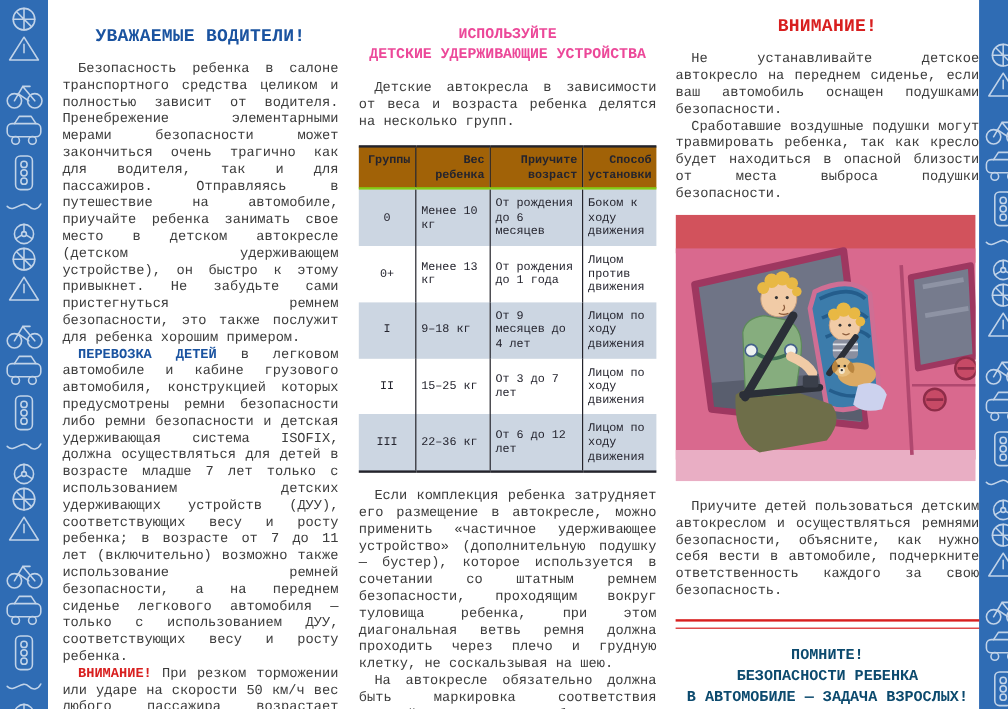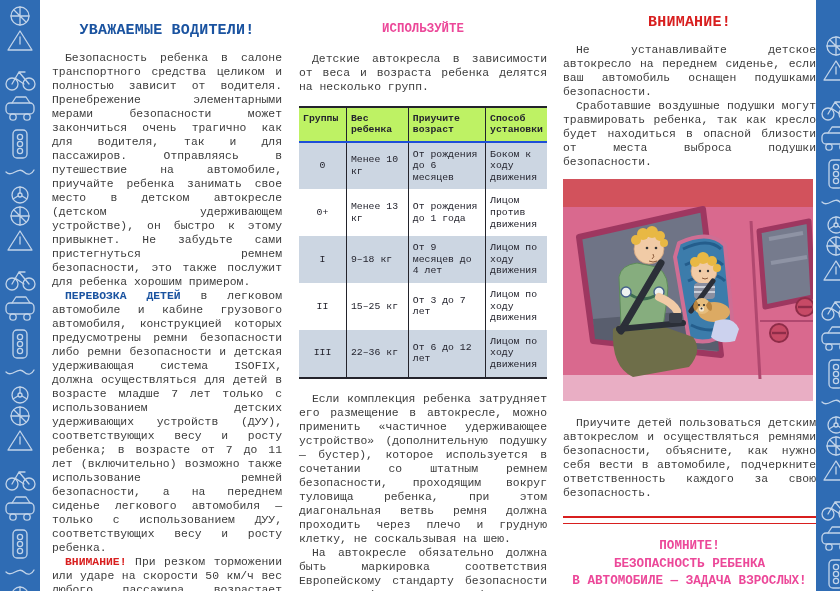--- a/index.html
+++ b/index.html
@@ -16,31 +16,31 @@
   .col-right{left:563px;top:14px;width:253px;}
   .title-blue{color:#1a53a0;font-size:15px;font-weight:bold;text-align:center;margin:0 0 12px 0;letter-spacing:.2px;}
   .title-red{color:#d81f1f;font-size:15px;font-weight:bold;text-align:center;margin:0 0 12px 0;letter-spacing:.2px;}
   .mid-title{color:#ec4899;font-size:12.4px;line-height:15.5px;font-weight:bold;text-align:center;margin:0 0 14px 0;}
   .body-text{font-size:11.4px;line-height:14px;color:#3c3c3c;text-align:justify;}
   .para{margin:0;text-indent:13px;}
   .lead-blue{color:#1a53a0;font-weight:bold;}
   .lead-red{color:#d81f1f;font-weight:bold;}
   
   table.groups{width:100%;border-collapse:collapse;font-size:9.8px;line-height:11.6px;color:#24242e;margin:0 0 13px 0;}
-  table.groups th{font-weight:bold;text-align:left;vertical-align:top;padding:5px 4px 5px 4px;
-       border-top:2px solid #23232b;border-bottom:2px solid #1d4ed8;background:#bef264;}
+  table.groups th{font-weight:bold;text-align:right;vertical-align:top;padding:5px 4px 5px 4px;
+       border-top:2px solid #23232b;border-bottom:2px solid #84cc16;background:#a16207;}
   table.groups td{vertical-align:middle;padding:6px 4px;}
   table.groups th:not(:first-child),table.groups td:not(:first-child){border-left:1.6px solid #23232b;}
   table.groups tbody tr:nth-child(odd) td{background:#ccd6e2;}
   table.groups tbody tr:last-child td{border-bottom:2px solid #23232b;}
   table.groups td.c{text-align:center;}
   
   .illustration{margin:10px 0 10px 0;}
   .double-rule{height:5px;border-top:2px solid #d81f1f;border-bottom:1.4px solid #d81f1f;margin:16px 0 14px 0;}
-  .footer-red{color:#ec4899;font-weight:bold;text-align:center;font-size:12.6px;line-height:17.5px;margin:0;} .mb12{margin-bottom:12px;}
+  .footer-red{color:#0c4a6e;font-weight:bold;text-align:center;font-size:12.6px;line-height:17.5px;margin:0;} .mb12{margin-bottom:12px;}
 </style>
 </head>
 <body>
 
 <div class="page">
 
   <div class="band left">
     <svg width="40" height="591" viewBox="0 0 40 591">
       <defs>
         <g id="doodles" stroke="#ffffff" fill="none" stroke-width="1.3" opacity="0.7" stroke-linecap="round" stroke-linejoin="round">
@@ -86,20 +86,21 @@
     <div class="body-text">
       <p class="para">Безопасность ребенка в салоне транспортного средства целиком и полностью зависит от водителя. Пренебрежение элементарными мерами безопасности может закончиться очень трагично как для водителя, так и для пассажиров. Отправляясь в путешествие на автомобиле, приучайте ребенка занимать свое место в детском автокресле (детском удерживающем устройстве), он быстро к этому привыкнет. Не забудьте сами пристегнуться ремнем безопасности, это также послужит для ребенка хорошим примером.</p>
       <p class="para"><span class="lead-blue">ПЕРЕВОЗКА ДЕТЕЙ</span><span> в легковом автомобиле и кабине грузового автомобиля, конструкцией которых предусмотрены ремни безопасности либо ремни безопасности и детская удерживающая система ISOFIX, должна осуществляться для детей в возрасте младше 7 лет только с использованием детских удерживающих устройств (ДУУ), соответствующих весу и росту ребенка; в возрасте от 7 до 11 лет (включительно) возможно также использование ремней безопасности, а на переднем сиденье легкового автомобиля — только с использованием ДУУ, соответствующих весу и росту ребенка.</span></p>
       <p class="para"><span class="lead-red">ВНИМАНИЕ!</span><span> При резком торможении или ударе на скорости 50 км/ч вес любого пассажира возрастает примерно в 30 раз. Если вы держите ребенка весом 10 кг на руках, в момент торможения его вес возрастает до 300 кг, и удержать его руками от резкого удара о переднее кресло или ветровое стекло практически невозможно. К тому же и вес взрослого также увеличивается, и вы можете просто раздавить ребенка.</span></p>
     </div>
   </div>
 
   <div class="col col-mid">
     <h2 class="mid-title">
       <span style="display:block">ИСПОЛЬЗУЙТЕ</span>
+      <span style="display:block">ДЕТСКИЕ УДЕРЖИВАЮЩИЕ УСТРОЙСТВА</span>
     </h2>
     <div class="body-text mb12">
       <p class="para">Детские автокресла в зависимости от веса и возраста ребенка делятся на несколько групп.</p>
     </div>
     <table class="groups">
       <thead>
         <tr>
           <th style="width:40px">Группы</th>
           <th style="width:56px">Вес ребенка</th>
           <th style="width:74px">Приучите возраст</th>
@@ -222,18 +223,18 @@
     </div>
 
     <div class="body-text">
       <p class="para">Приучите детей пользоваться детским автокреслом и осуществляться ремнями безопасности, объясните, как нужно себя вести в автомобиле, подчеркните ответственность каждого за свою безопасность.</p>
     </div>
 
     <div class="double-rule"></div>
 
     <p class="footer-red">
       <span style="display:block">ПОМНИТЕ!</span>
-      <span style="display:block">БЕЗОПАСНОСТЬ РЕБЕНКА</span>
+      <span style="display:block">БЕЗОПАСНОСТИ РЕБЕНКА</span>
       <span style="display:block">В АВТОМОБИЛЕ — ЗАДАЧА ВЗРОСЛЫХ!</span>
     </p>
   </div>
 
 </div>
 
 </body></html>

